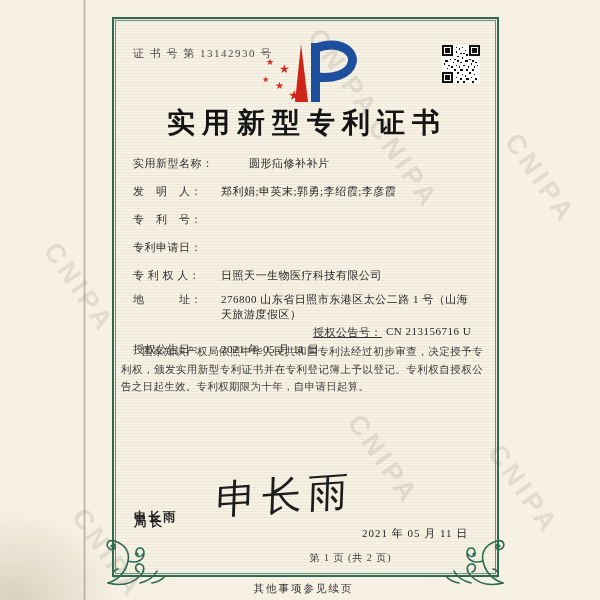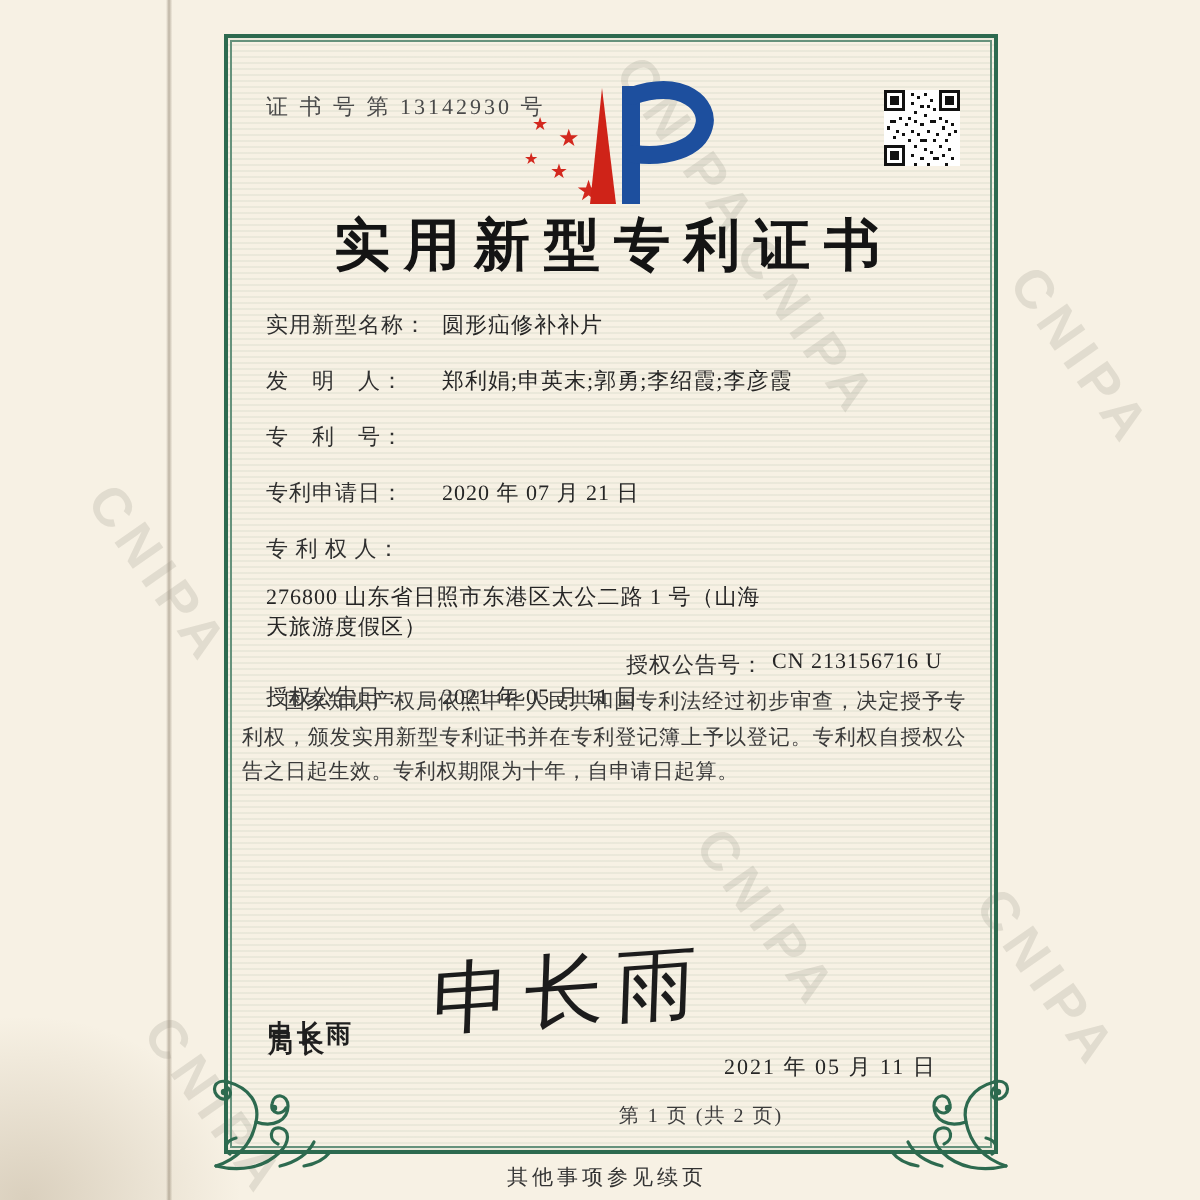--- a/index.html
+++ b/index.html
@@ -46,30 +46,30 @@
     position:absolute;left:112px;top:104px;width:383px;
     text-align:center;font-size:28px;font-weight:bold;
     letter-spacing:7px;text-indent:7px;color:#141414;
   }
   .field-row{
     position:absolute;left:133px;width:352px;
     font-size:11px;color:#262626;display:flex;line-height:15px;
   }
   .field-label{display:inline-block;width:88px;flex:0 0 88px;letter-spacing:0.5px;color:#303030;}
   .field-value{letter-spacing:0.5px;}
-  .row-name{top:156px;}
+  .row-name{top:156px;gap:28px;}
   .row-inventor{top:184px;}
   .row-patno{top:212px;}
   .row-appdate{top:240px;}
   .row-patentee{top:268px;}
   .row-address{top:292px;}
   .row-address .field-value{width:258px;}
   .row-grant{top:342px;}
   .grant-pair2{position:absolute;left:313px;top:325px;font-size:11px;color:#262626;display:flex;}
-  .grant-pair2 .glabel{margin-right:4px;letter-spacing:0.5px;color:#303030;}
+  .grant-pair2 .glabel{margin-right:4px;letter-spacing:0.5px;color:#303030;text-decoration:underline;}
   .paragraphs{
     position:absolute;left:121px;top:343px;width:362px;
     font-size:10.5px;line-height:17.5px;color:#3a3a3a;
     text-align:justify;letter-spacing:0.3px;
   }
   .paragraphs p{margin:0;text-indent:2em;}
   .director-label{position:absolute;left:134px;top:486px;font-size:12.5px;letter-spacing:3px;color:#1f1f1f;font-weight:bold;font-family:Liberation Serif, serif;margin-top:28px;}
   .director-name{position:absolute;left:134px;top:509px;font-size:12.5px;letter-spacing:2px;color:#1f1f1f;font-weight:bold;font-family:"Liberation Sans",sans-serif;}
   .signature{
     position:absolute;left:216px;top:468px;
@@ -210,26 +210,27 @@
 </div>
 <div class="field-row row-inventor">
   <span class="field-label">发　明　人：</span>
   <span class="field-value">郑利娟;申英末;郭勇;李绍霞;李彦霞</span>
 </div>
 <div class="field-row row-patno">
   <span class="field-label">专　利　号：</span>
 </div>
 <div class="field-row row-appdate">
   <span class="field-label">专利申请日：</span>
-  <span class="field-value">2020 年 07 月 21 日</span>
 </div>
 <div class="field-row row-patentee">
   <span class="field-label">专 利 权 人：</span>
+  <span class="field-value">日照天一生物医疗科技有限公司</span>
 </div>
 <div class="field-row row-address">
+  <span class="field-label">地　　　址：</span>
   <span class="field-value">276800 山东省日照市东港区太公二路 1 号（山海天旅游度假区）</span>
 </div>
 <div class="field-row row-grant">
   <span class="field-label">授权公告日：</span>
   <span class="field-value">2021 年 05 月 11 日</span>
 </div>
 <div class="grant-pair2">
   <span class="glabel">授权公告号：</span>
   <span class="field-value">CN 213156716 U</span>
 </div>

